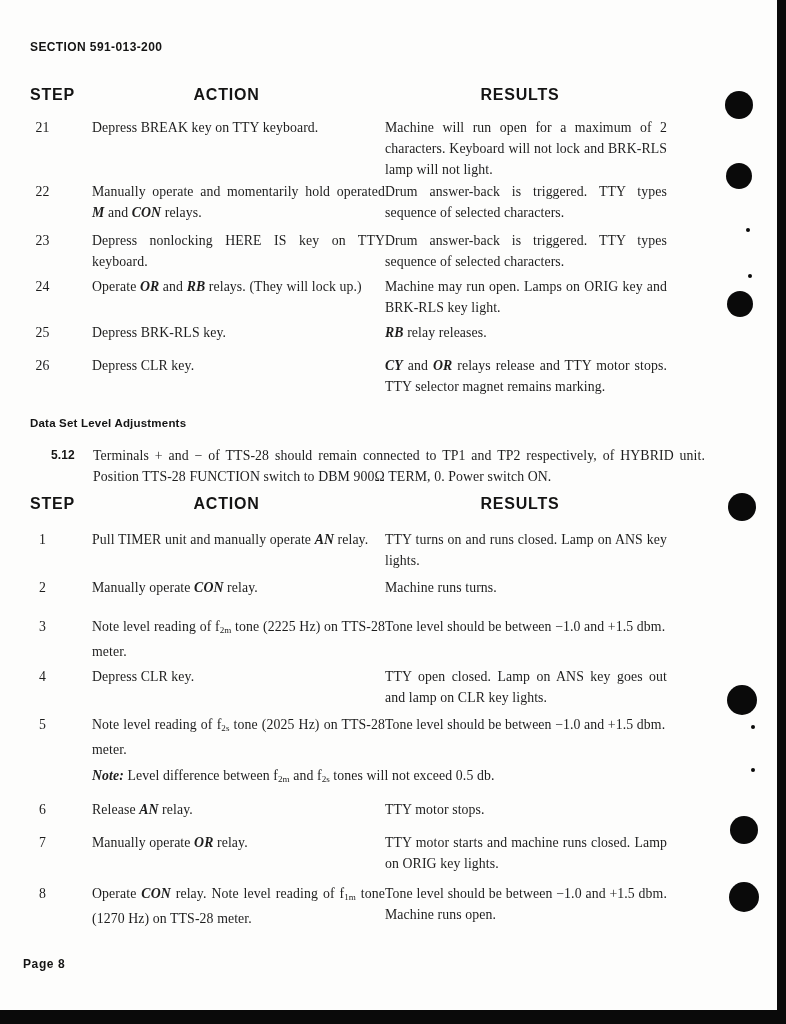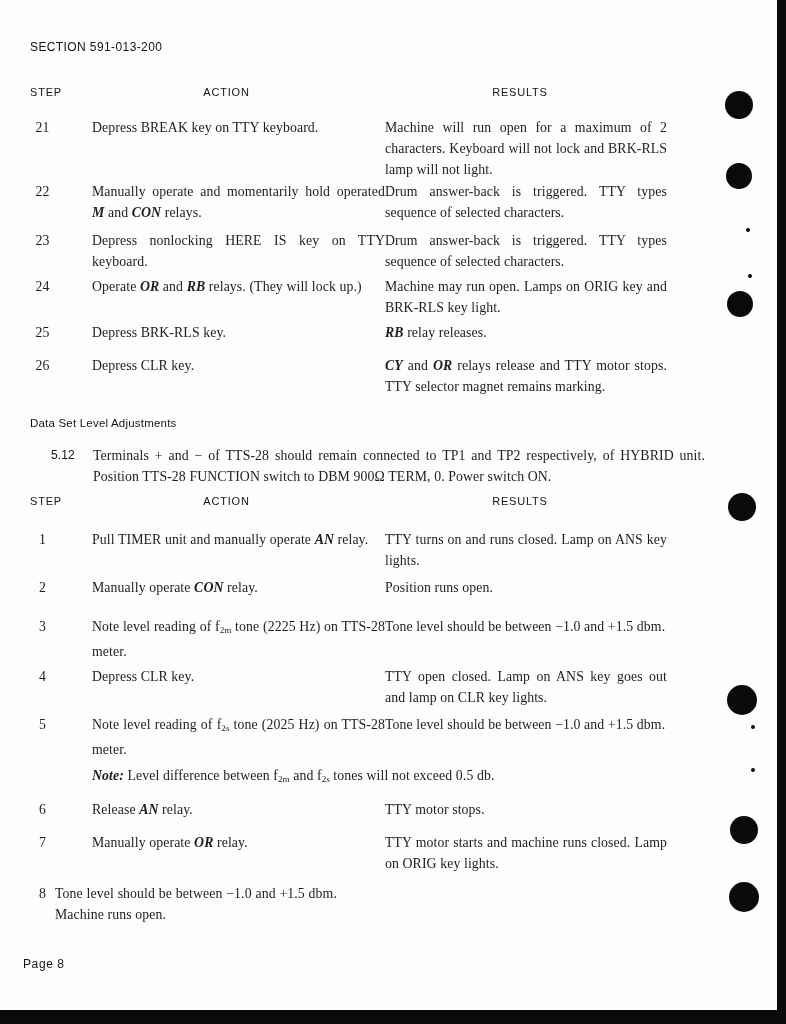--- a/index.html
+++ b/index.html
@@ -3,31 +3,31 @@
 <meta charset="utf-8">
 <style>
   html,body{margin:0;padding:0;background:#777;}
   #stage{
     position:relative;width:786px;height:1024px;margin:0 auto;
     background:#fdfdfc;overflow:hidden;
     font-family:"Liberation Serif","DejaVu Serif",serif;
     color:#1d1d1d;
   }
   .abs{position:absolute;}
-  .sans{font-family:"Liberation Sans","DejaVu Sans",sans-serif;font-weight:normal;color:#141414;}
+  .sans{font-family:"Liberation Sans","DejaVu Sans",sans-serif;font-weight:bold;color:#141414;}
   .body-txt{font-size:13.8px;line-height:21px;letter-spacing:.1px;}
   .just{text-align:justify;text-justify:inter-word;}
   sub{font-size:.66em;vertical-align:-0.18em;letter-spacing:0;}
   .rel{font-style:italic;font-weight:bold;}
 
   .section-header{left:30px;top:40px;font-size:12px;letter-spacing:.4px;}
   .footer{left:23px;top:957px;font-size:12px;letter-spacing:.6px;}
   .subhead{left:30px;top:417px;font-size:11.5px;letter-spacing:.2px;}
 
-  .thead{left:30px;display:flex;font-size:11px;letter-spacing:.8px;}
+  .thead{left:30px;display:flex;font-size:16px;letter-spacing:.8px;}
   .h-step{width:62px;flex:none;text-align:left;}
   .h-action{width:293px;flex:none;text-align:center;position:relative;left:-12px;}
   .h-results{width:282px;flex:none;margin-left:18px;text-align:center;position:relative;left:-24px;}
 
   .trow{left:30px;display:flex;align-items:flex-start;}
   .c-step{width:25px;flex:none;text-align:center;}
   .c-action{margin-left:37px;width:293px;flex:none;}
   .c-results{width:282px;flex:none;}
 
   .para{left:33px;top:445px;display:flex;align-items:flex-start;margin-left:18px;}
@@ -97,21 +97,21 @@
   </div>
 
   <div class="abs trow body-txt" style="top:529px">
     <div class="c-step">1</div>
     <div class="c-action just">Pull TIMER unit and manually operate <b class="rel">AN</b> relay.</div>
     <div class="c-results just">TTY turns on and runs closed. Lamp on ANS key lights.</div>
   </div>
   <div class="abs trow body-txt" style="top:577px">
     <div class="c-step">2</div>
     <div class="c-action just">Manually operate <b class="rel">CON</b> relay.</div>
-    <div class="c-results just">Position runs open.</div>
+    <div class="c-results just">Machine runs turns.</div>
   </div>
   <div class="abs trow body-txt" style="top:616px">
     <div class="c-step">3</div>
     <div class="c-action just">Note level reading of f<sub>2m</sub> tone (2225 Hz) on TTS-28 meter.</div>
     <div class="c-results just">Tone level should be between −1.0 and +1.5 dbm.</div>
   </div>
   <div class="abs trow body-txt" style="top:666px">
     <div class="c-step">4</div>
     <div class="c-action just">Depress CLR key.</div>
     <div class="c-results just">TTY open closed. Lamp on ANS key goes out and lamp on CLR key lights.</div>
@@ -129,20 +129,21 @@
     <div class="c-action just">Release <b class="rel">AN</b> relay.</div>
     <div class="c-results just">TTY motor stops.</div>
   </div>
   <div class="abs trow body-txt" style="top:832px">
     <div class="c-step">7</div>
     <div class="c-action just">Manually operate <b class="rel">OR</b> relay.</div>
     <div class="c-results just">TTY motor starts and machine runs closed. Lamp on ORIG key lights.</div>
   </div>
   <div class="abs trow body-txt" style="top:883px">
     <div class="c-step">8</div>
+    <div class="c-action just">Operate <b class="rel">CON</b> relay. Note level reading of f<sub>1m</sub> tone (1270 Hz) on TTS-28 meter.</div>
     <div class="c-results just">Tone level should be between −1.0 and +1.5 dbm. Machine runs open.</div>
   </div>
 
   <div class="abs sans footer">Page 8</div>
 
   <div id="artifact-layer">
       <div class="dot" style="left: 725px; top: 91px; height: 28px; width: 28px;"></div>
       <div class="dot" style="left: 726px; top: 163px; height: 26px; width: 26px;"></div>
       <div class="dot" style="left: 727px; top: 291px; height: 26px; width: 26px;"></div>
       <div class="dot" style="left: 728px; top: 493px; height: 28px; width: 28px;"></div>

